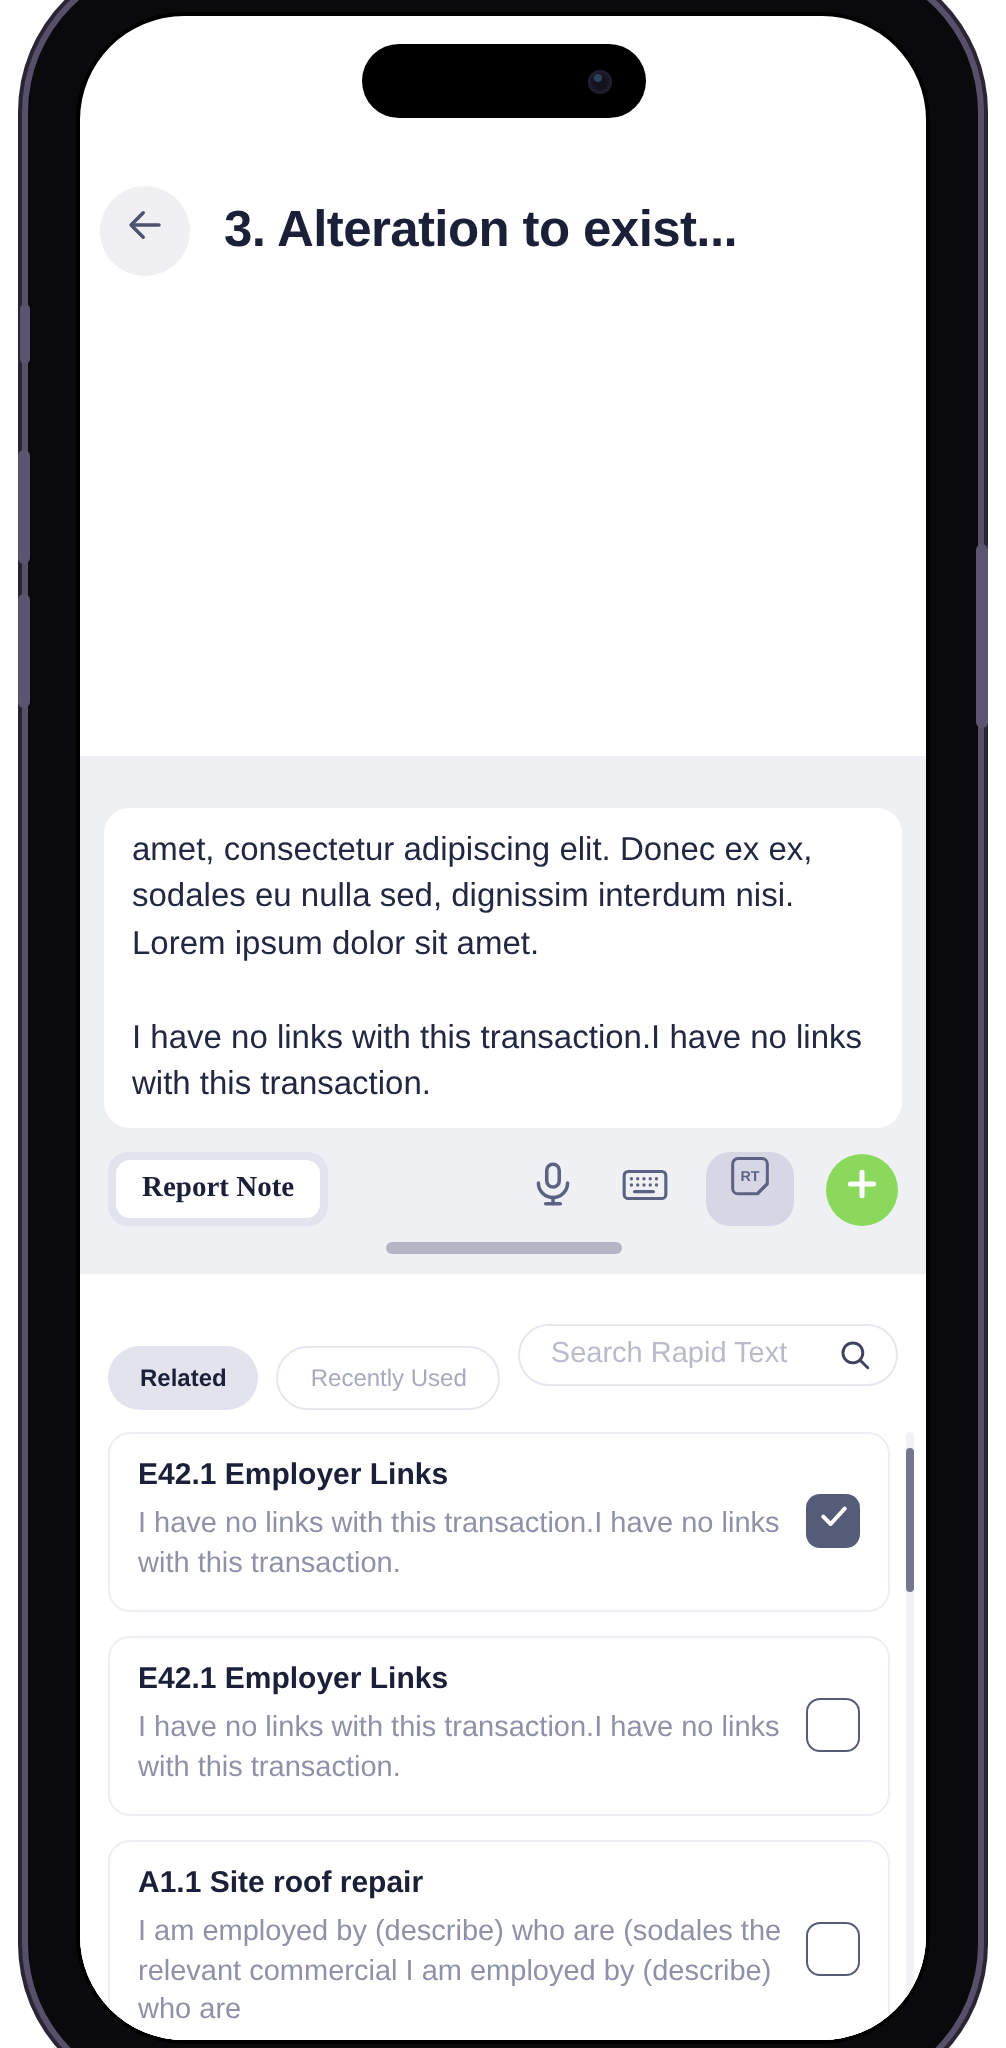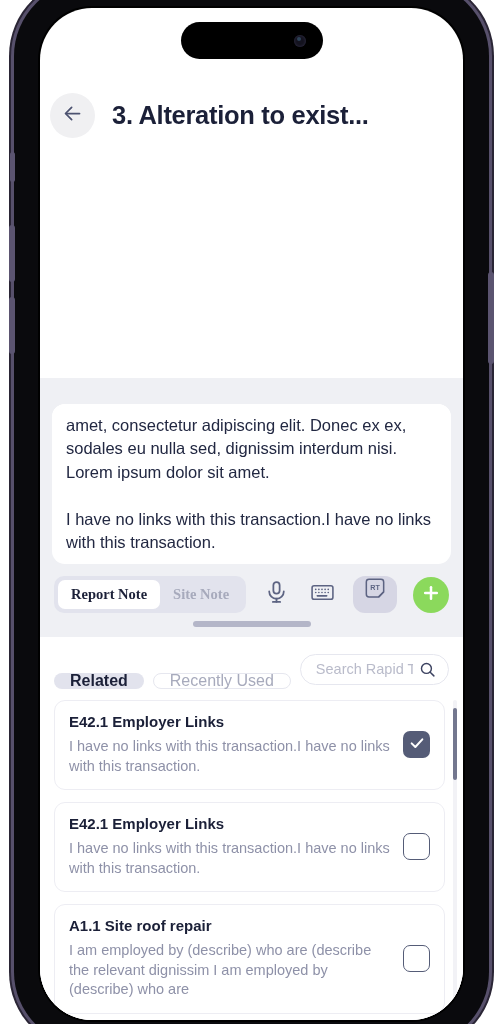--- a/index.html
+++ b/index.html
@@ -184,24 +184,24 @@
     display:flex; flex-direction:column;
     min-height:0;
     position:relative;
   }
   #rapid-text-filters{
     display:flex; align-items:center;
     gap:9px; padding:12px 14px 11px 14px;
     flex:0 0 auto;
   }
   .filter-pill{
-    height:16px; padding:0 16px;
+    height:32px; padding:0 16px;
     border-radius:16px;
     display:flex; align-items:center;
-    font-size:16px; cursor:pointer; white-space:nowrap;margin-top:24px;
+    font-size:12px; cursor:pointer; white-space:nowrap;margin-top:24px;
   }
   .filter-pill.active{ background:#e2e3ed; color:#1b2038; font-weight:bold; }
   .filter-pill.inactive{ border:1px solid #e6e7ef; color:#a7aabc; }
   #rapid-text-search{
     flex:1 1 auto; height:31px;
     border:1px solid #e6e7ef; border-radius:16px;
     display:flex; align-items:center;
     padding:0 12px 0 15px; gap:6px;
     min-width:0;
   }
@@ -292,21 +292,20 @@
           <div id="note-editor-text">dignissim interdum nisi. Lorem ipsum dolor sit the amet, consectetur adipiscing elit. Donec ex ex, sodales eu nulla sed, dignissim interdum nisi. Lorem ipsum dolor sit amet.
 
 I have no links with this transaction.I have no links with this transaction.</div>
           <div id="editor-clip-mask"></div>
         </div>
 
         <div id="editor-toolbar">
 
           <div id="note-type-segmented">
             <div class="segment active">Report Note</div>
-            <div class="segment inactive">Site Note</div>
           </div>
 
           <div id="toolbar-actions">
 
             <div class="tool-icon">
               <span>
                 <svg viewBox="0 0 24 24" fill="none" stroke="#5c6382" stroke-width="1.7" stroke-linecap="round" stroke-linejoin="round">
                   <rect x="9" y="2" width="6" height="11" rx="3"></rect>
                   <path d="M5 11a7 7 0 0 0 14 0"></path>
                   <line x1="12" y1="18" x2="12" y2="21"></line>
@@ -398,21 +397,21 @@
               <div class="item-text">
                 <div class="item-title">E42.1 Employer Links</div>
                 <div class="item-body">I have no links with this transaction.I have no links with this transaction.</div>
               </div>
               <div class="item-checkbox unchecked"></div>
             </div>
 
             <div class="rapid-text-item">
               <div class="item-text">
                 <div class="item-title">A1.1 Site roof repair</div>
-                <div class="item-body">I am employed by (describe) who are (describe the relevant dignissim I am employed by (describe) who are</div>
+                <div class="item-body">I am employed by (describe) who are (sodales the relevant commercial I am employed by (describe) who are</div>
               </div>
               <div class="item-checkbox unchecked"></div>
             </div>
 
             <div id="list-scrollbar-track"></div>
             <div id="list-scrollbar-thumb"></div>
           </div>
 
         </div>
       </div>

